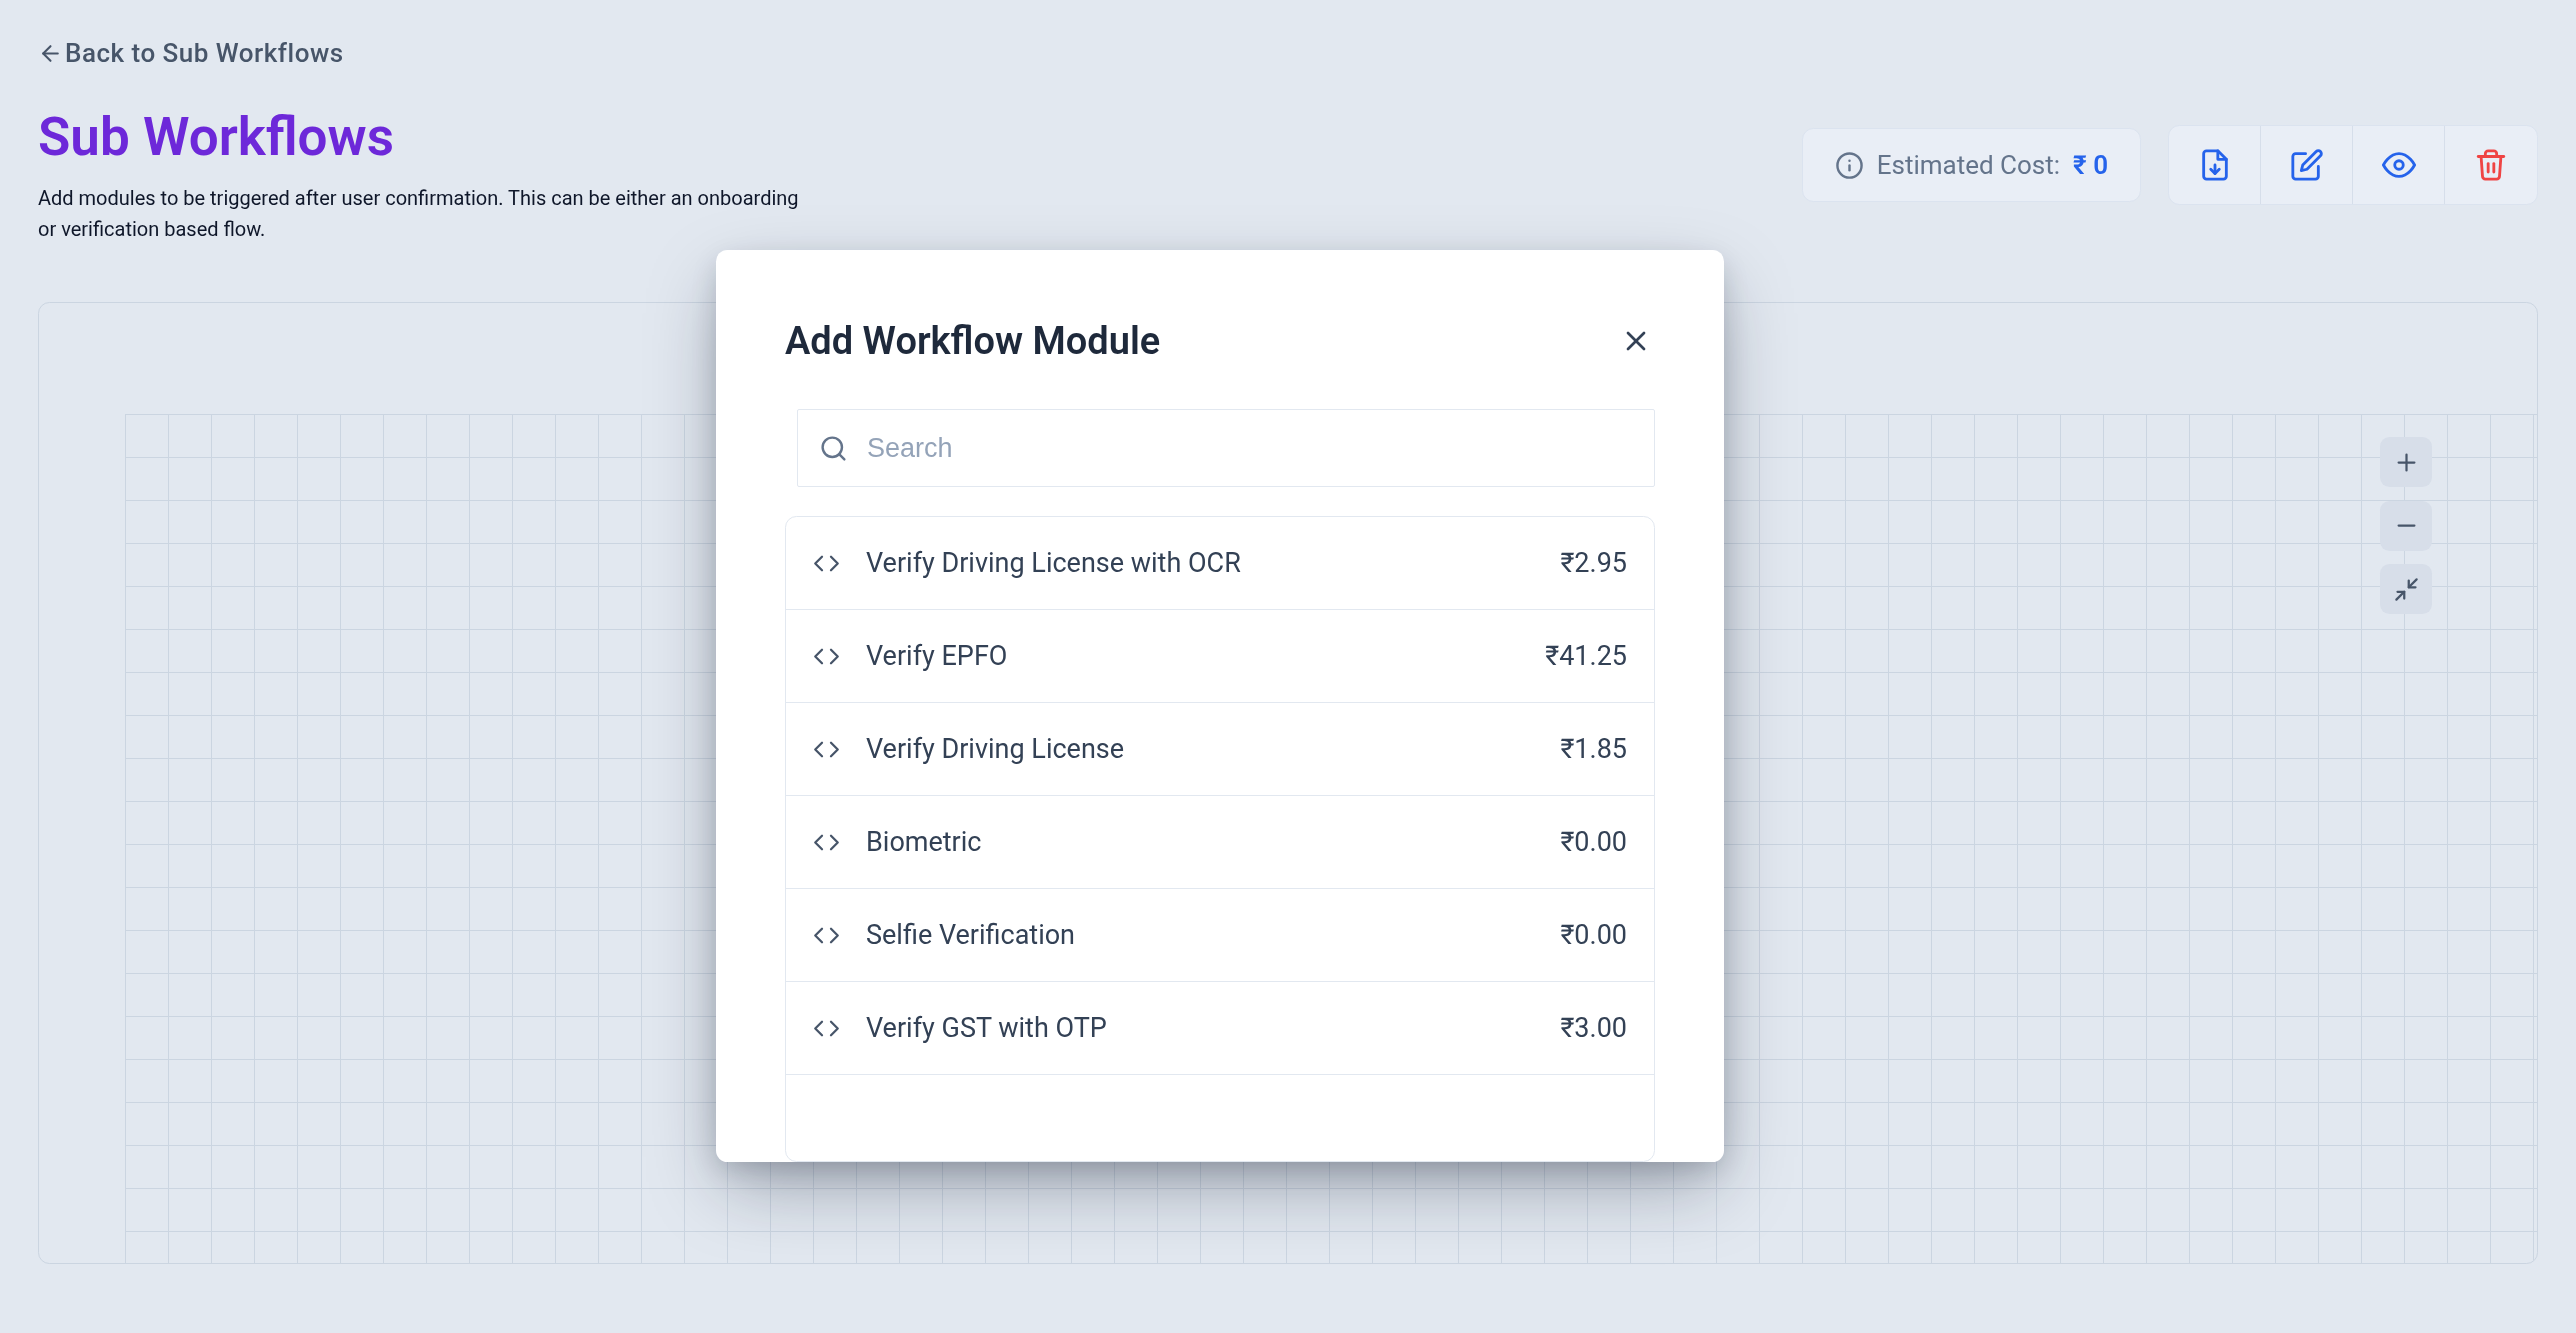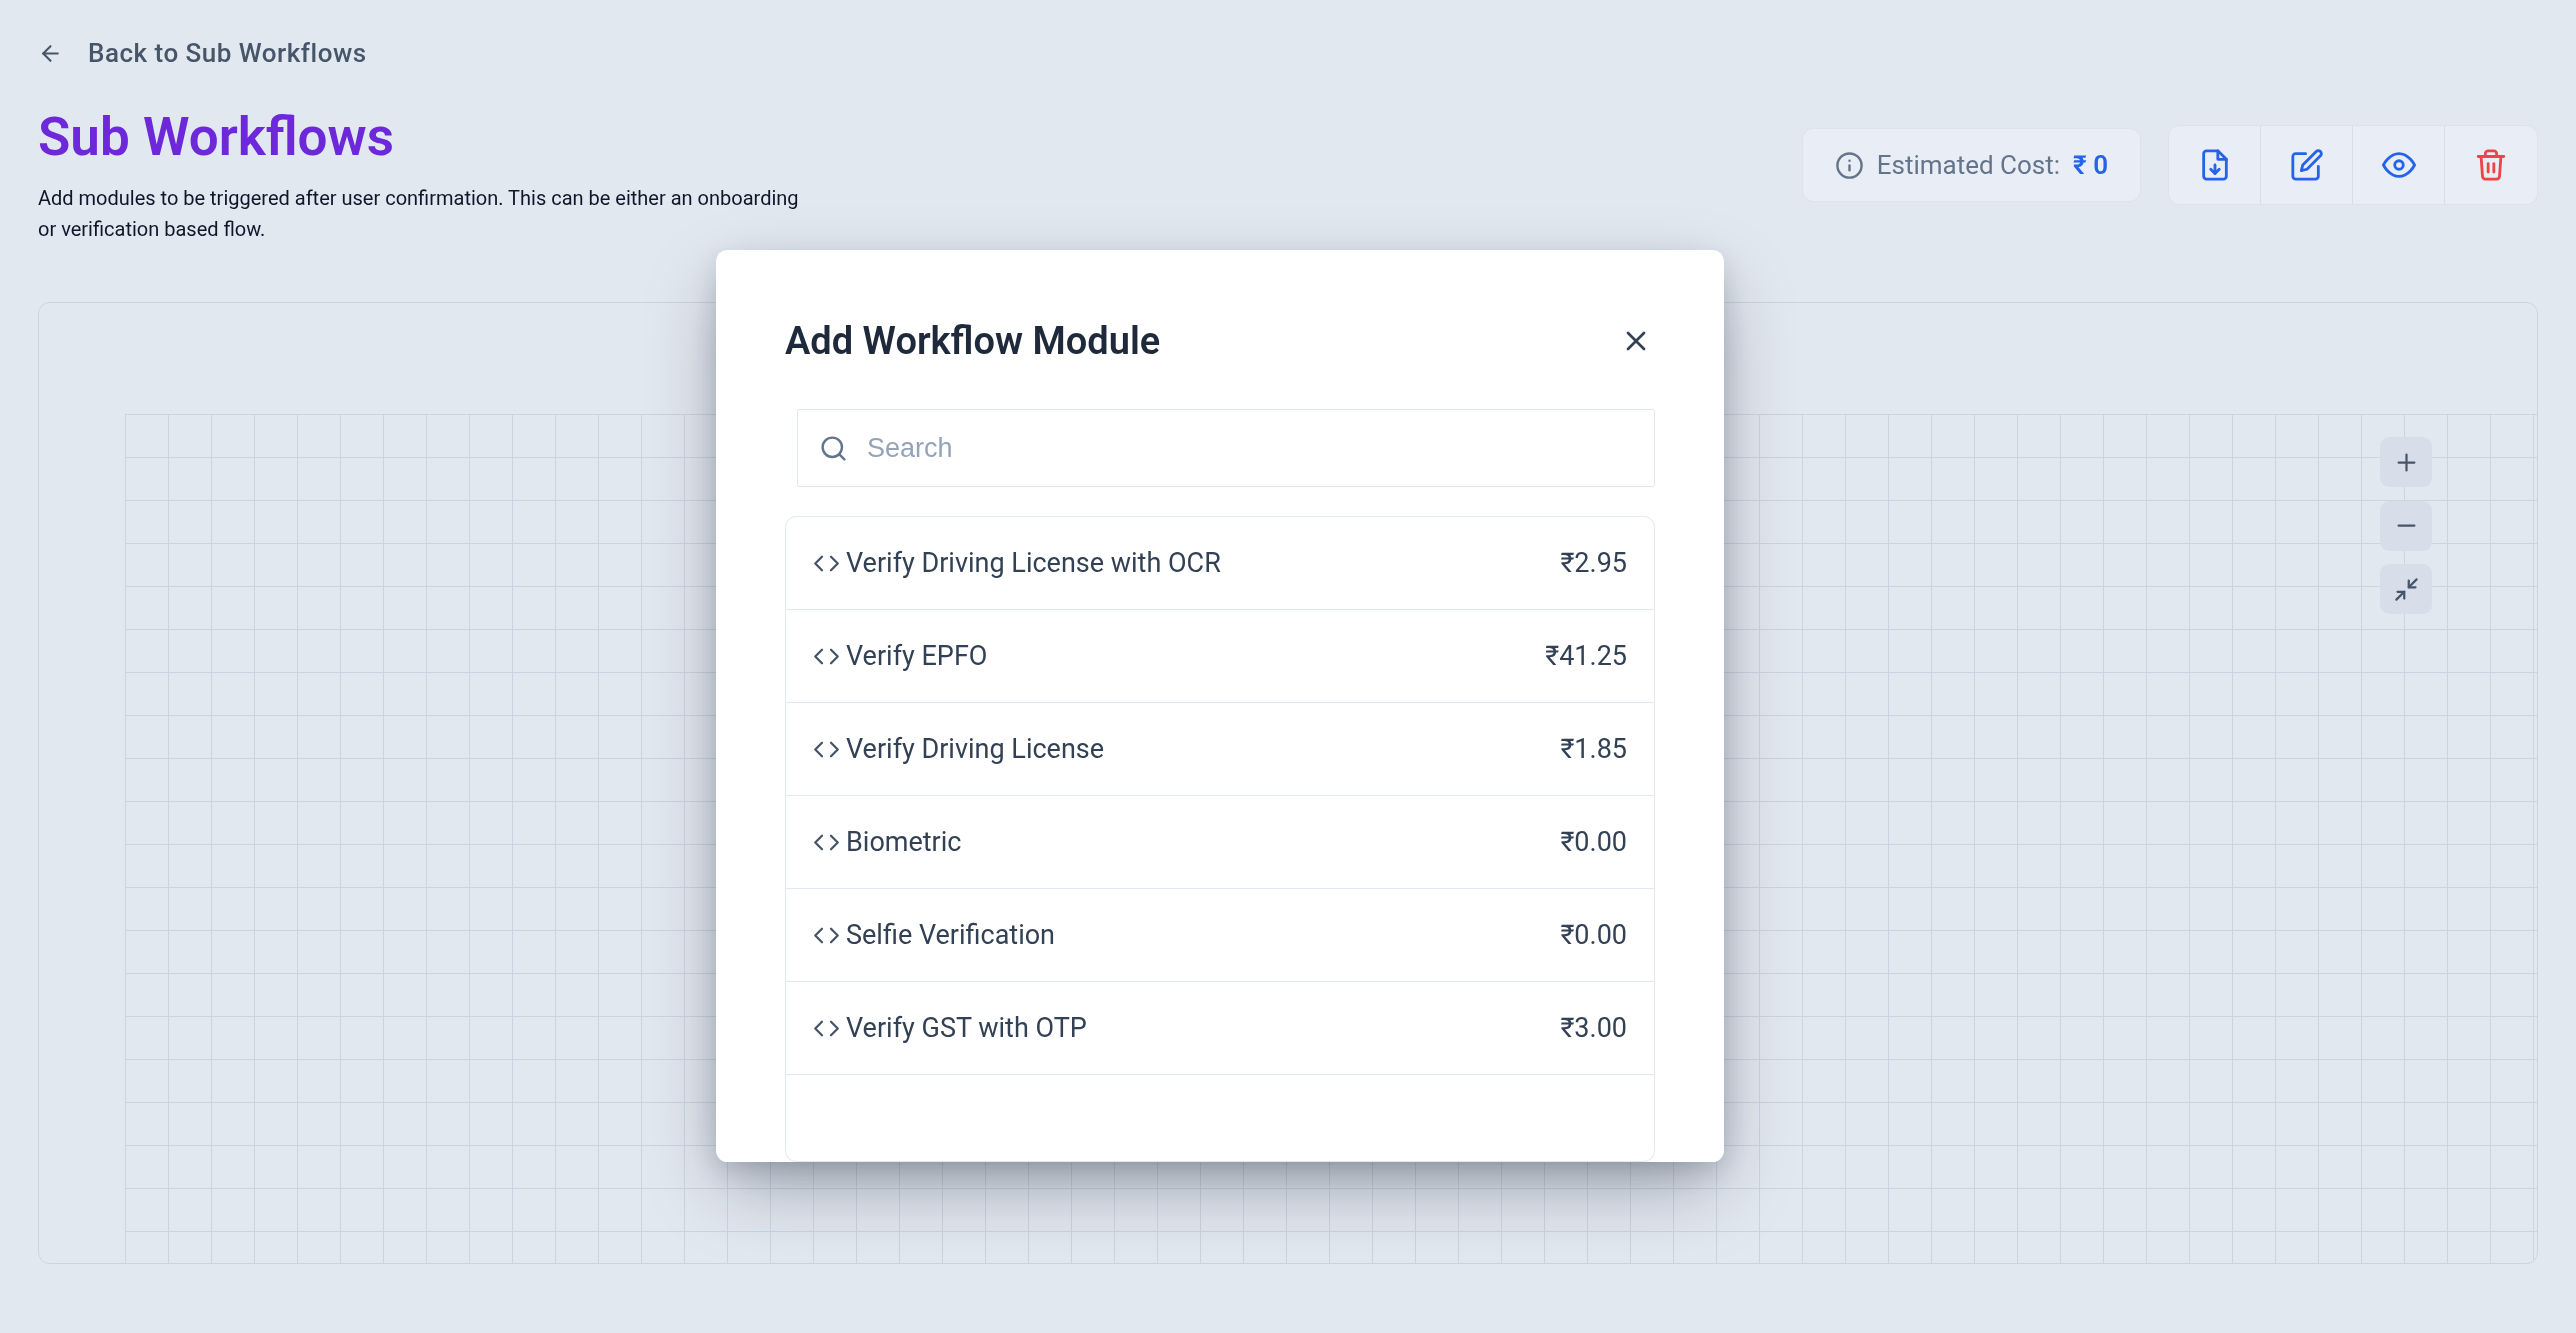--- a/index.html
+++ b/index.html
@@ -12,21 +12,21 @@
     position: relative;
     height: 1334px;
     width: 2576px;
   }
 
   .page { padding: 38px 38px 0 38px; position: relative; height: 100%; }
 
   .back-link {
     display: inline-flex;
     align-items: center;
-    gap: 25px;
+    gap: 2px;
     color: #475569;
     font-size: 26px;
     letter-spacing: 0.5px;
     font-weight: 500;
     cursor: pointer;
     margin-bottom: 38px;
   }
   .back-link svg { stroke: #475569; }
 
   .header-row {
@@ -196,21 +196,21 @@
     display: flex;
     align-items: center;
     justify-content: space-between;
     padding: 0 27px;
     height: 93px;
     border-bottom: 1.4px solid #e2e8f0;
     cursor: pointer;
   }
   .module-row:last-child { border-bottom: 1.4px solid #e2e8f0; }
   .module-left {
-    display:flex; align-items:center; gap: 6px;
+    display:flex; align-items:center; gap: 26px;
   }
   .module-left svg { stroke:#475569; width:27px; height:27px; flex:none; }
   .module-name { font-size: 27px; color: #334155; }
   .module-price { font-size: 27px; color: #334155; }
 
 </style>
 </head>
 <body>
 
 <div class="page">

